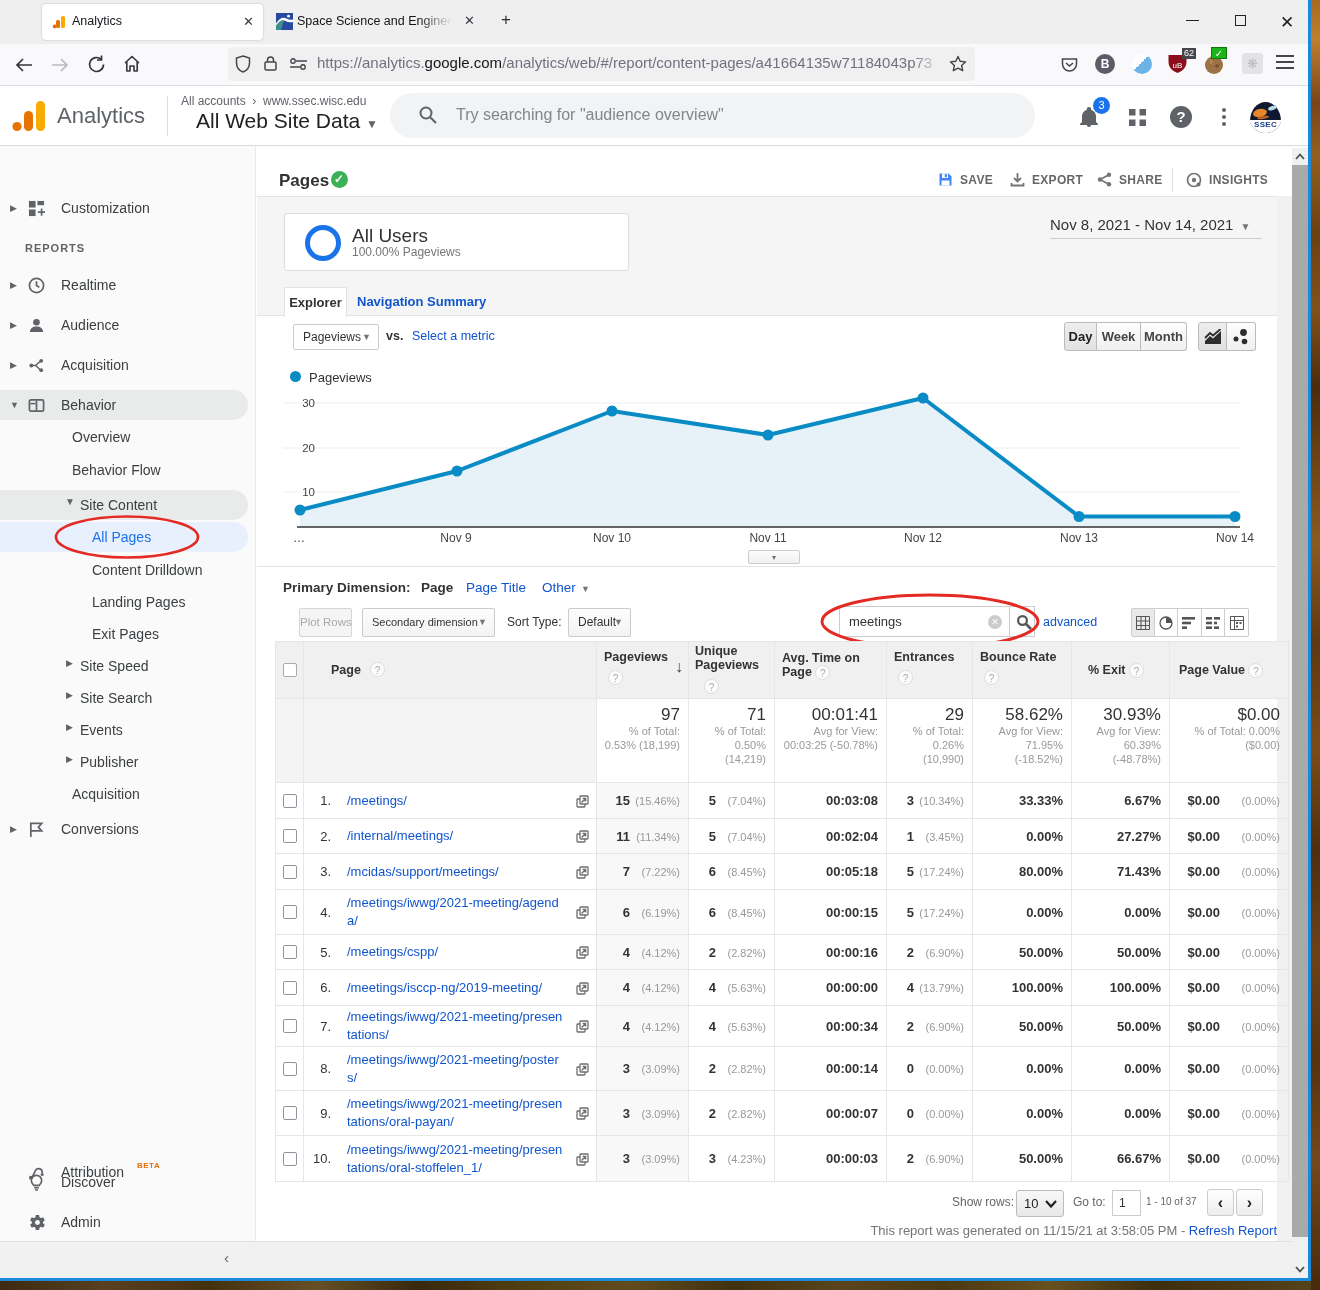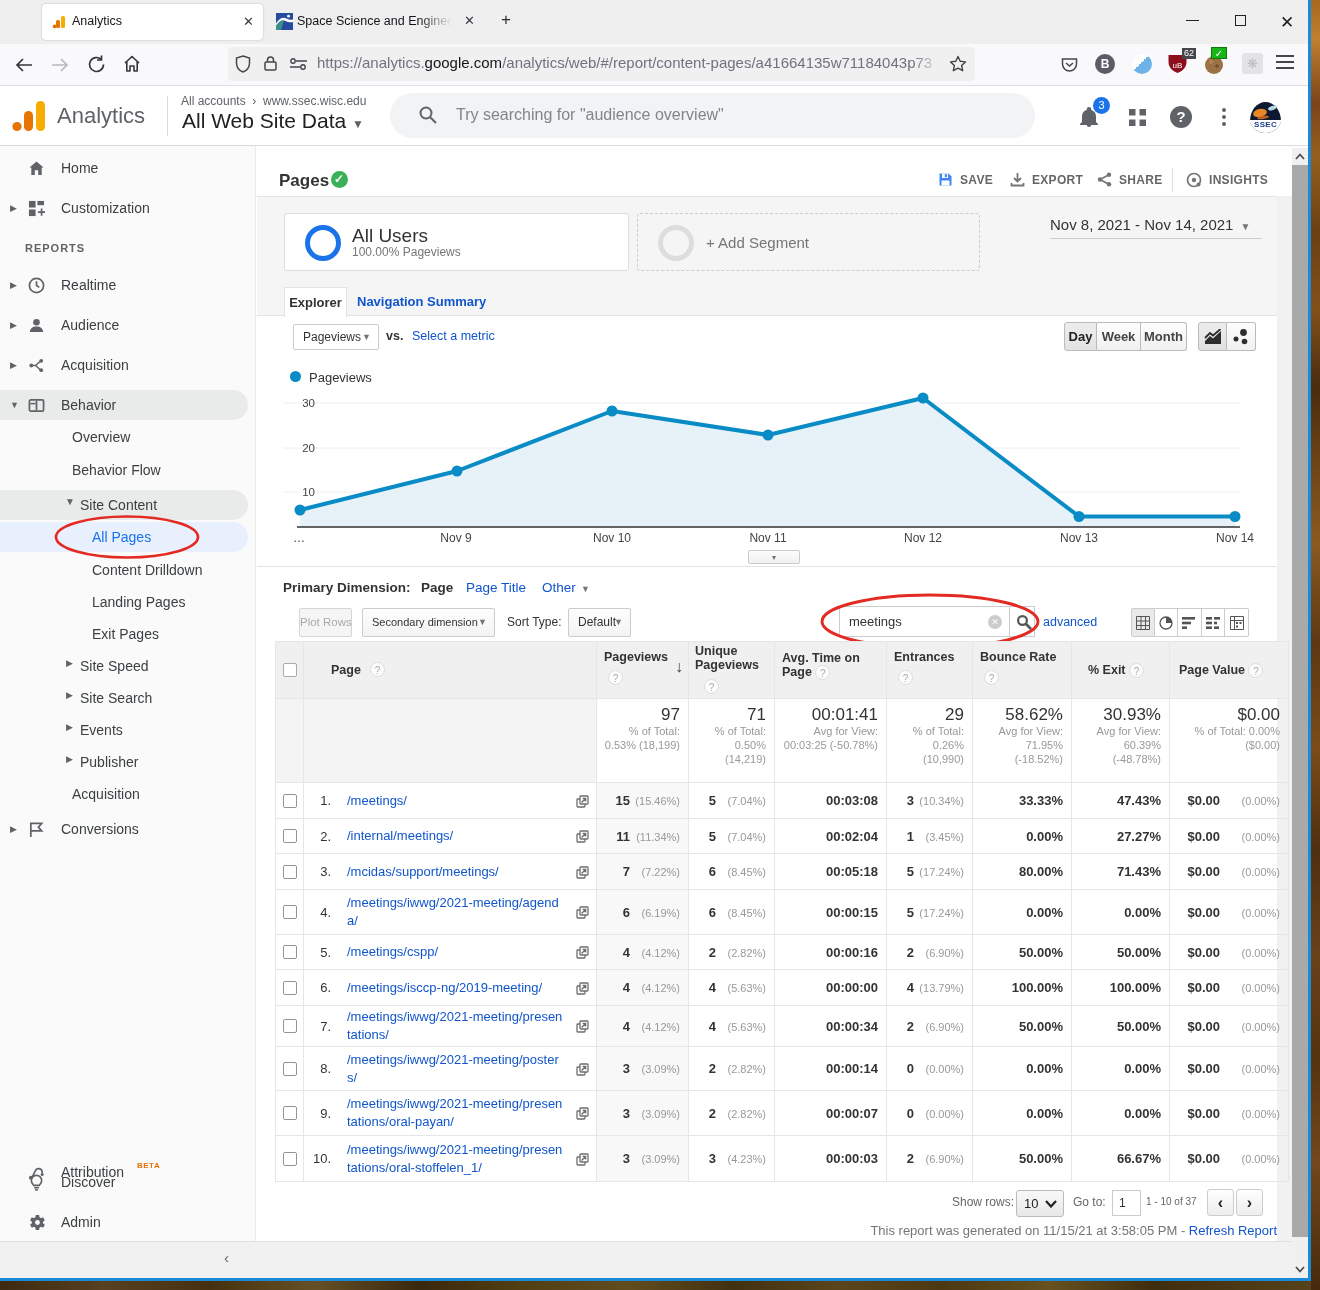--- a/index.html
+++ b/index.html
@@ -31,21 +31,21 @@
 #navbar { left:0; top:44px; width:1308px; height:42px; background:#f9f9fb; border-bottom:1px solid #dfdfe3; }
 #urlbar { position:absolute; left:228px; top:3px; width:747px; height:34px; background:#f0f0f1; border-radius:4px; overflow:hidden; }
 #urltext { position:absolute; left:89px; top:7px; font-size:15px; color:#72727e; white-space:nowrap; }
 #urltext b { color:#15141a; font-weight:400; }
 
 
 #gahead { left:0; top:86px; width:1308px; height:60px; background:#fff; border-bottom:1px solid #dadce0; }
 #gahead .brand { position:absolute; left:57px; top:17px; font-size:22px; color:#5f6368; letter-spacing:0; }
 #gahead .vdiv { position:absolute; left:167px; top:10px; width:1px; height:40px; background:#dadce0; }
 #gahead .acct { position:absolute; left:181px; top:8px; font-size:12px; color:#5f6368; }
-#gahead .prop { position:absolute; left:182px; top:23px; font-size:21px; color:#202124; }
+#gahead .prop { position:absolute; left:196px; top:23px; font-size:21px; color:#202124; }
 #gasearch { position:absolute; left:390px; top:7px; width:645px; height:45px; background:#f1f3f4; border-radius:23px; }
 #gasearch .ph { position:absolute; left:66px; top:13px; font-size:16px; color:#80868b; }
 
 
 #sidebar { left:0; top:146px; width:256px; height:1095px; background:#fafafa; border-right:1px solid #eaeaea; }
 .snav { position:absolute; left:0; width:248px; height:30px; line-height:30px; font-size:14px; color:#3c4043; }
 .snav .txt { position:absolute; left:61px; top:0; }
 .snav .arr { position:absolute; left:10px; top:0; font-size:9px; color:#5f6368; }
 .snav .ico { position:absolute; left:28px; top:7px; width:17px; height:17px; }
 .ssub { position:absolute; font-size:14px; color:#3c4043; }
@@ -196,26 +196,20 @@
       <div style="position:absolute;left:1px;top:2px;width:31px;height:38px;background:#0e1830;border-radius:50%"></div>
       <div style="position:absolute;left:0;top:20px;width:33px;height:13px;background:#fff"></div>
       <div style="position:absolute;left:4px;top:9px;width:14px;height:8px;border-radius:50%;background:#e8872a;transform:rotate(-12deg)"></div>
       <div style="position:absolute;left:19px;top:6px;width:9px;height:4px;border-radius:50%;background:#b8d8e8;transform:rotate(-18deg)"></div>
       <div style="position:absolute;left:8px;top:16px;width:12px;height:3px;border-radius:50%;background:#c06020;transform:rotate(-8deg)"></div>
       <div style="position:absolute;left:0;top:20px;width:33px;font-size:8px;font-weight:bold;color:#1a3e8c;text-align:center;letter-spacing:0.3px">SSEC</div>
     </div>
   </div>
 
   <div class="abs" id="sidebar">
-    <div class="snav" style="top:7px">
-      <svg class="ico" viewBox="0 0 18 18">
-          <path d="M9 1.5 L16.5 8 H14.5 V16 H10.8 V10.8 H7.2 V16 H3.5 V8 H1.5 Z" fill="#5f6368"></path>
-        </svg>
-      <span class="txt">Home</span>
-      </div>
     <div class="snav" style="top:47px">
         <span class="arr">▶</span>
       <svg class="ico" viewBox="0 0 18 18">
           <rect x="1" y="1" width="7" height="7" fill="#5f6368"></rect>
           <rect x="10" y="1" width="7" height="4.5" fill="#5f6368"></rect>
           <rect x="1" y="10" width="7" height="7" fill="#5f6368"></rect>
           <path d="M13.5 9 v3 h-3 v1.8 h3 v3 h1.8 v-3 h3 v-1.8 h-3 v-3 Z" fill="#5f6368"></path>
         </svg>
       <span class="txt">Customization</span>
       </div>
@@ -350,24 +344,20 @@
         <circle cx="12.5" cy="12.5" r="2" fill="#757575"></circle>
       </svg>
     <span>INSIGHTS</span>
     </div>
 
   <div class="abs" style="left:257px;top:196px;width:1020px;height:120px;background:#f5f5f5;border-top:1px solid #e3e3e3"></div>
   <div class="abs" style="left:284px;top:213px;width:345px;height:58px;background:#fff;border:1px solid #ddd;border-radius:3px">
     <div style="position:absolute;left:20px;top:11px;width:36px;height:36px;border-radius:50%;border:5px solid #1a73e8"></div>
     <div style="position:absolute;left:67px;top:11px;font-size:19px;color:#333">All Users</div>
     <div style="position:absolute;left:67px;top:31px;font-size:12px;color:#757575">100.00% Pageviews</div>
-  </div>
-  <div class="abs" style="left:637px;top:213px;width:343px;height:58px;border:1px dashed #ccc;border-radius:3px">
-    <div style="position:absolute;left:20px;top:11px;width:36px;height:36px;border-radius:50%;border:5px solid #ddd"></div>
-    <div style="position:absolute;left:68px;top:20px;font-size:15px;color:#757575">+ Add Segment</div>
   </div>
   <div class="abs" style="left:1050px;top:216px;font-size:15px;color:#333">Nov 8, 2021 - Nov 14, 2021 <span style="font-size:10px;color:#757575">&nbsp;▼</span></div>
   <div class="abs" style="left:1050px;top:238px;width:212px;height:1px;background:#ccc"></div>
 
   <div class="abs" style="left:257px;top:286px;width:1020px;height:30px;border-bottom:1px solid #e3e3e3"></div>
   <div class="abs" style="left:284px;top:287px;width:63px;height:30px;background:#fff;border:1px solid #e3e3e3;border-bottom:none;text-align:center;font-size:13px;font-weight:bold;color:#333;line-height:29px">Explorer</div>
   <div class="abs link" style="left:357px;top:294px;font-size:13px;font-weight:bold">Navigation Summary</div>
 
   <div class="abs" style="left:293px;top:324px;width:86px;height:26px;border:1px solid #ccc;border-radius:2px;background:#fff;font-size:12px;color:#333;line-height:25px">
     <span style="margin-left:9px">Pageviews</span><span style="position:absolute;right:7px;top:0;font-size:9px;color:#757575">▼</span></div>
@@ -568,21 +558,21 @@
       <td class="urlcell"><span class="rowidx">1.</span><span class="url">/meetings/</span><svg class="popout" width="13" height="13" viewBox="0 0 13 13">
               <rect x="1" y="4" width="8" height="8" rx="0.8" fill="none" stroke="#6e6e6e" stroke-width="1.3"></rect>
               <rect x="4" y="1" width="8" height="8" rx="0.8" fill="#fff" stroke="#6e6e6e" stroke-width="1.3"></rect>
               <path d="M5.6 7.4 L9.4 3.6 M6.6 3.4 h3 v3" stroke="#6e6e6e" stroke-width="1.4" fill="none"></path>
             </svg></td>
       <td class="num pvc"><span class="bnum">15</span><span class="pct">(15.46%)</span></td>
       <td class="num"><span class="bnum">5</span><span class="pct">(7.04%)</span></td>
       <td class="num bnum">00:03:08</td>
       <td class="num"><span class="bnum">3</span><span class="pct">(10.34%)</span></td>
       <td class="num bnum">33.33%</td>
-      <td class="num bnum">47.43%</td>
+      <td class="num bnum">6.67%</td>
       <td class="num"><span class="bnum">$0.00</span><span class="pctv">(0.00%)</span></td>
     </tr>
     <tr style="height:35px">
       <td>
             <span class="cb"></span>
           </td>
       <td class="urlcell"><span class="rowidx">2.</span><span class="url">/internal/meetings/</span><svg class="popout" width="13" height="13" viewBox="0 0 13 13">
               <rect x="1" y="4" width="8" height="8" rx="0.8" fill="none" stroke="#6e6e6e" stroke-width="1.3"></rect>
               <rect x="4" y="1" width="8" height="8" rx="0.8" fill="#fff" stroke="#6e6e6e" stroke-width="1.3"></rect>
               <path d="M5.6 7.4 L9.4 3.6 M6.6 3.4 h3 v3" stroke="#6e6e6e" stroke-width="1.4" fill="none"></path>

